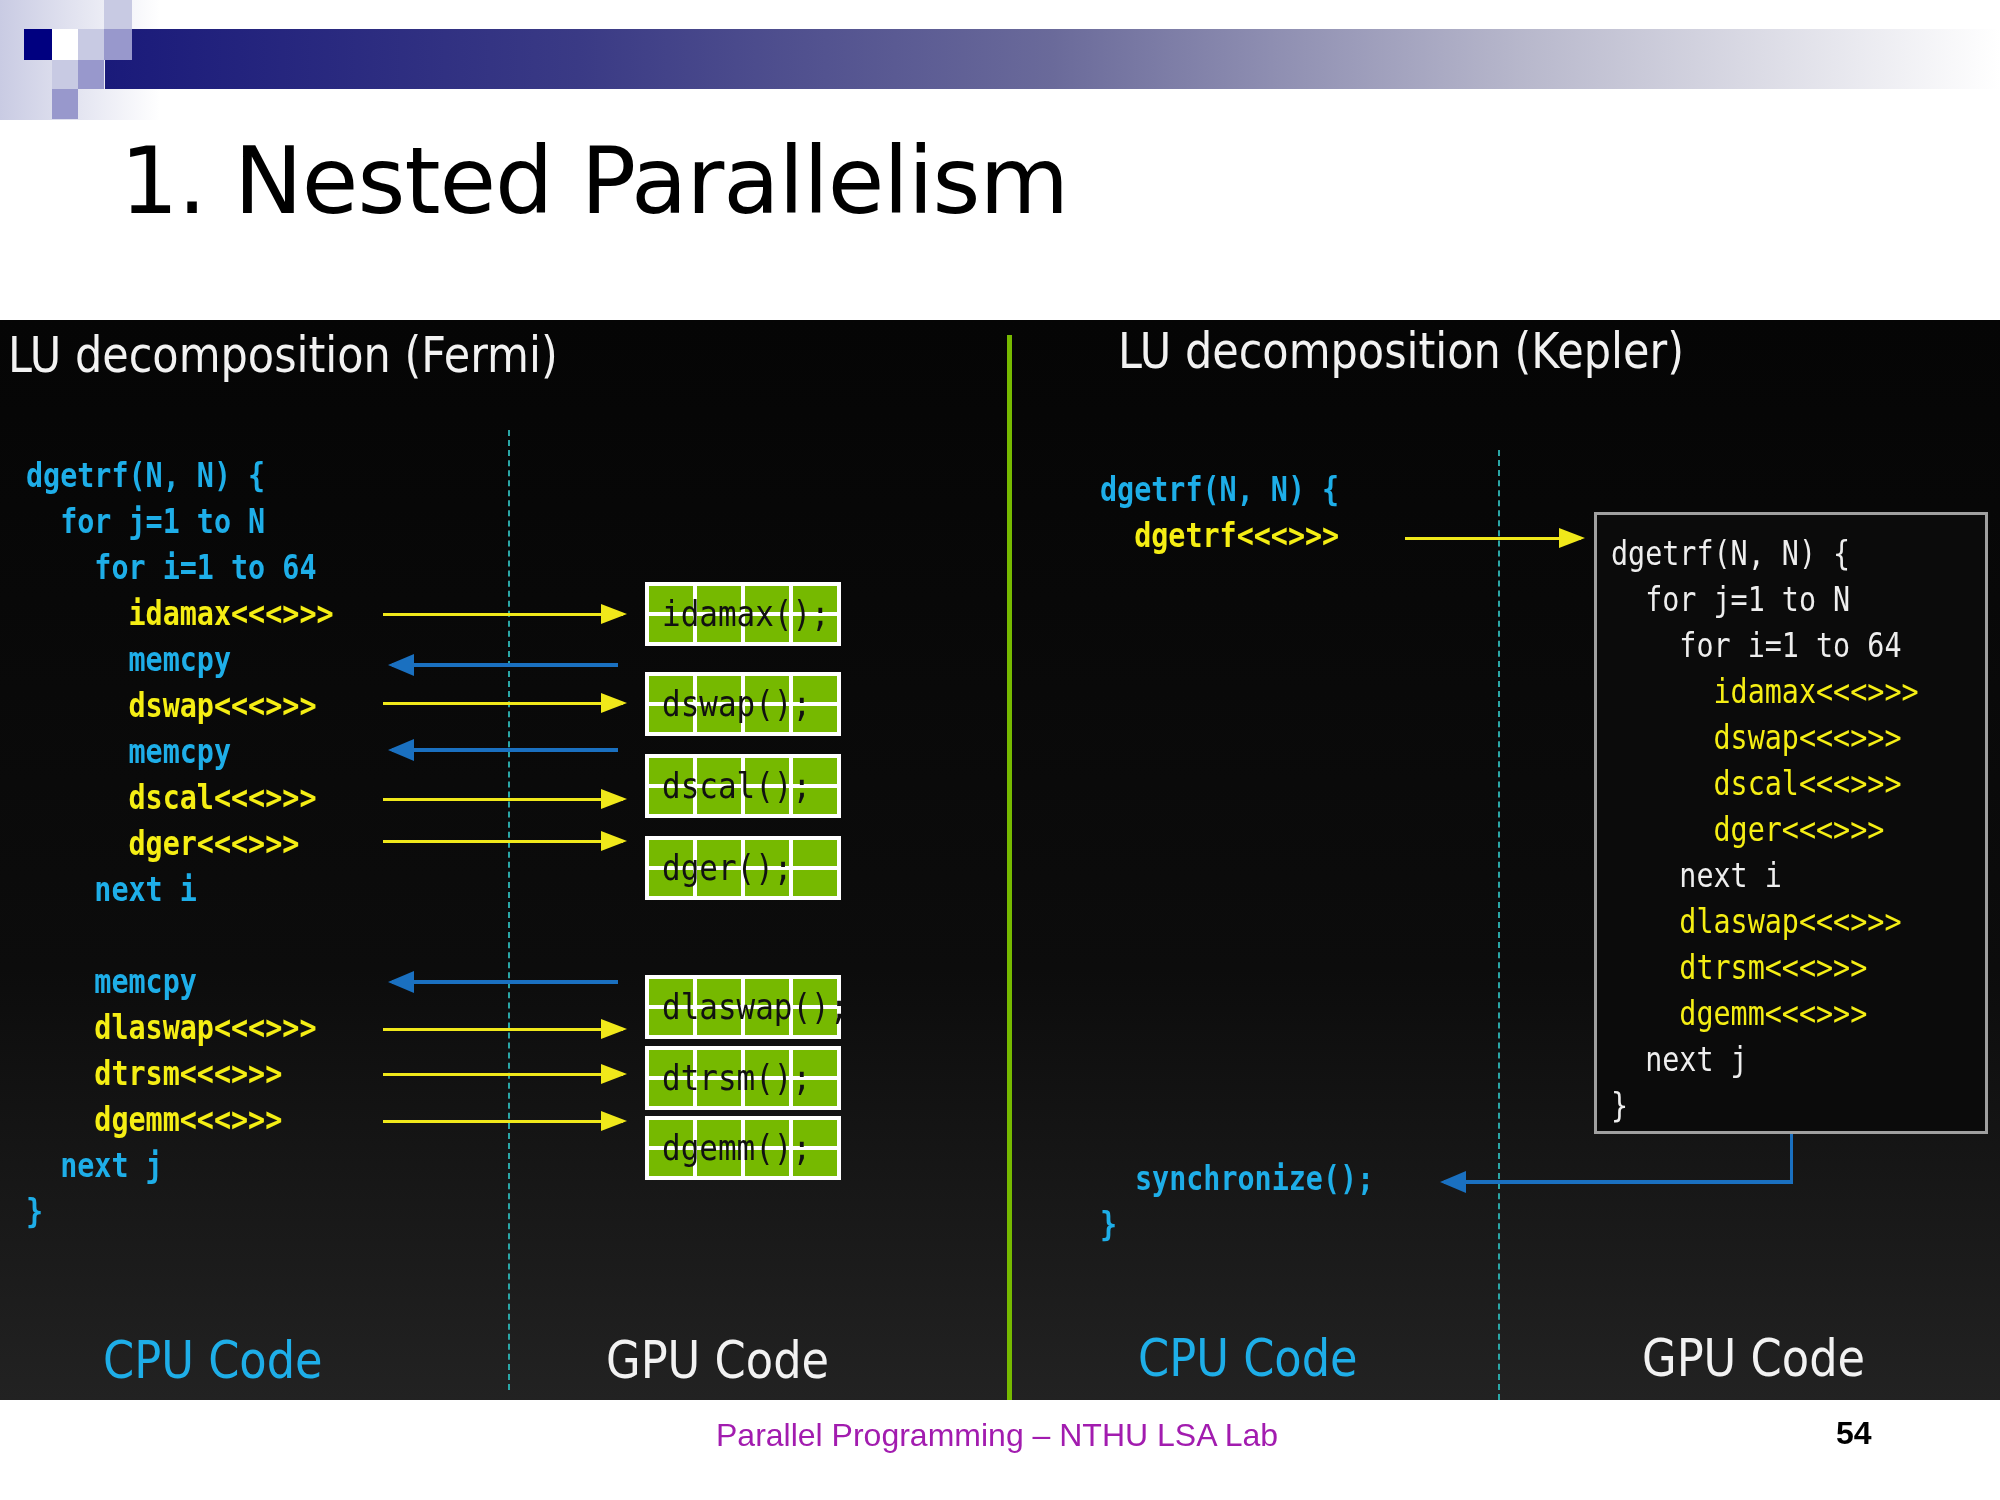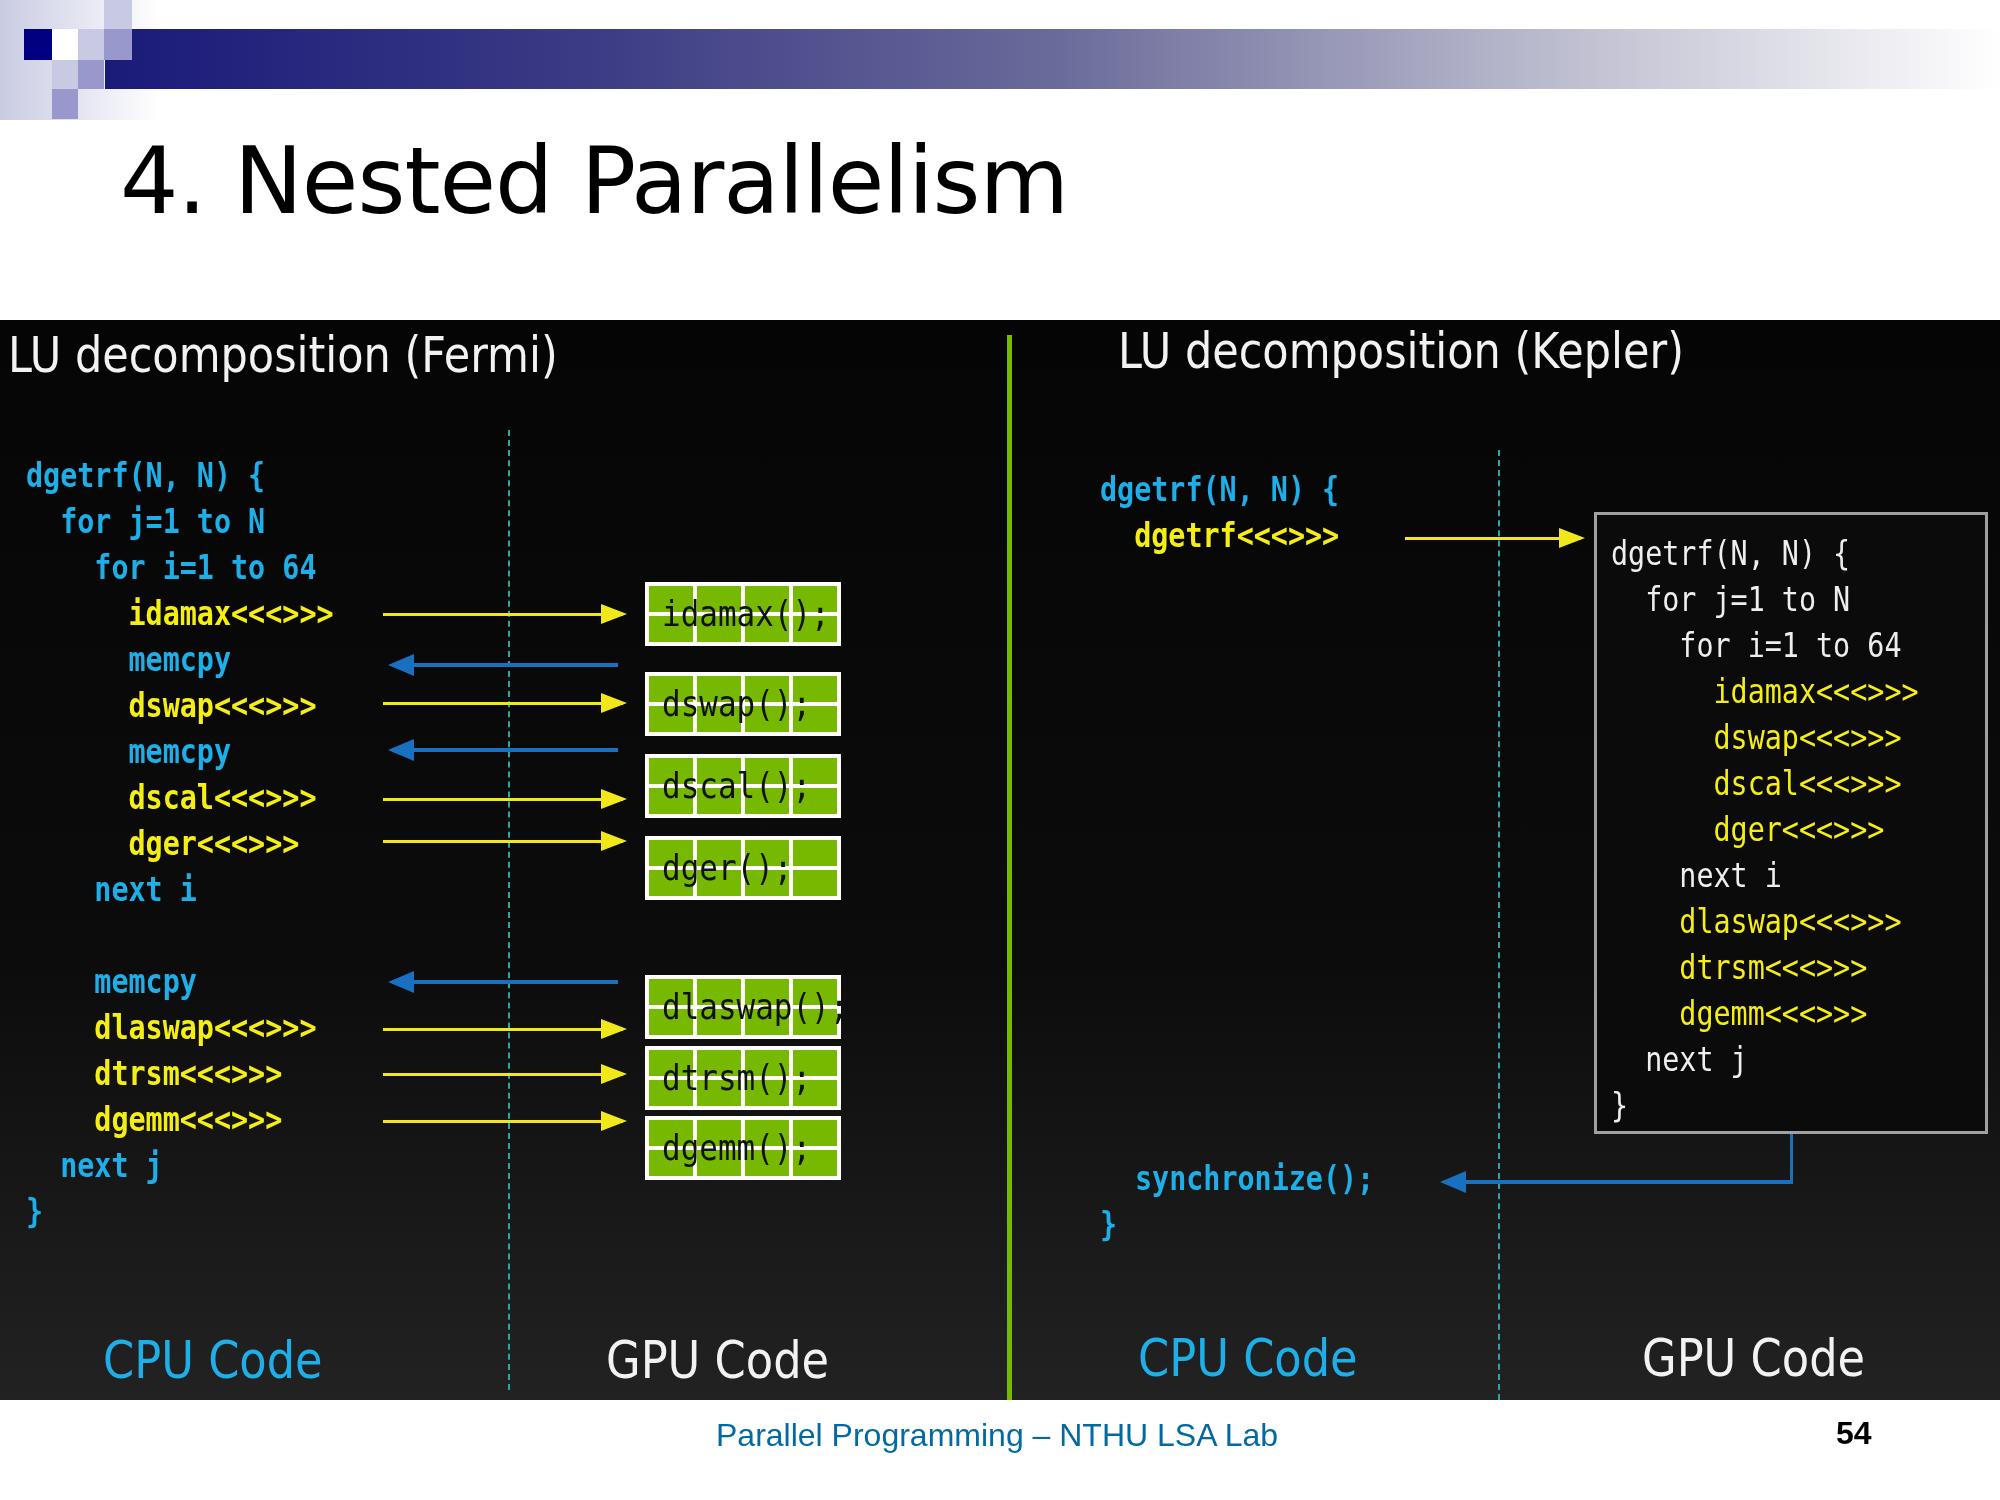--- a/index.html
+++ b/index.html
@@ -32,38 +32,38 @@
   .kbox { width:196px; height:64px; background:#ffffff; padding:4px; box-sizing:border-box; display:grid; grid-template-columns:repeat(4,1fr); grid-template-rows:1fr 1fr; gap:4px; }
   .kbox .cell { background:#76b900; }
   .klabel { font-family:"DejaVu Sans Mono", monospace; font-size:36px; color:#111; white-space:nowrap; line-height:64px; transform:scaleX(0.86); transform-origin:left top; }
 
   .kepler-box { left:1594px; top:512px; width:394px; height:622px; border:3px solid #a0a0a0; background:#0b0b0b; box-sizing:border-box; }
 
   .sync-v { left:1790px; top:1134px; width:3px; height:48px; background:#1a70c0; }
 
   .col-label { font-family:"DejaVu Sans", sans-serif; font-size:52px; white-space:nowrap; transform:scaleX(0.86); transform-origin:left top; }
 
-  .footer-text { left:716px; top:1417px; font-family:"Liberation Sans", sans-serif; font-size:32px; color:#0369a1; white-space:nowrap; }
+  .footer-text { left:716px; top:1417px; font-family:"Liberation Sans", sans-serif; font-size:32px; color:#a21caf; white-space:nowrap; }
   .page-num { left:1836px; top:1415px; font-family:"Liberation Sans", sans-serif; font-size:32px; font-weight:bold; color:#000; }
 </style>
 </head>
 <body>
 
 <div class="abs hdr-fade"></div>
 <div class="abs hdr-bar"></div>
 <div class="sq" style="left:104px;top:0;width:28px;height:29px;background:#c8cae3;"></div>
 <div class="sq" style="left:24px;top:29px;width:28px;height:31px;background:#000080;"></div>
 <div class="sq" style="left:52px;top:29px;width:26px;height:31px;background:#ffffff;"></div>
 <div class="sq" style="left:78px;top:29px;width:26px;height:31px;background:#c8cae3;"></div>
 <div class="sq" style="left:104px;top:29px;width:28px;height:31px;background:#9898cc;"></div>
 <div class="sq" style="left:52px;top:60px;width:26px;height:29px;background:#c8cae3;"></div>
 <div class="sq" style="left:78px;top:60px;width:26px;height:29px;background:#9898cc;"></div>
 <div class="sq" style="left:52px;top:89px;width:26px;height:30px;background:#9898cc;"></div>
 
-<div class="abs slide-title">4. Nested Parallelism</div>
+<div class="abs slide-title">1. Nested Parallelism</div>
 
 <div class="abs panel"></div>
 <div class="abs green-div"></div>
 
 <div class="abs sub-title" style="left:8px;top:326px;">LU decomposition (Fermi)</div>
 <div class="abs dash" style="left:508px;top:430px;height:960px;"></div>
 
 <div id="fermi-code" class="abs" style="left:26px;top:453px;">
     <div class="code cyan" style="position: absolute; left: 0px; top: 0px;">dgetrf(N, N) {</div>
     <div class="code cyan" style="position: absolute; left: 0px; top: 46px;">  for j=1 to N</div>

